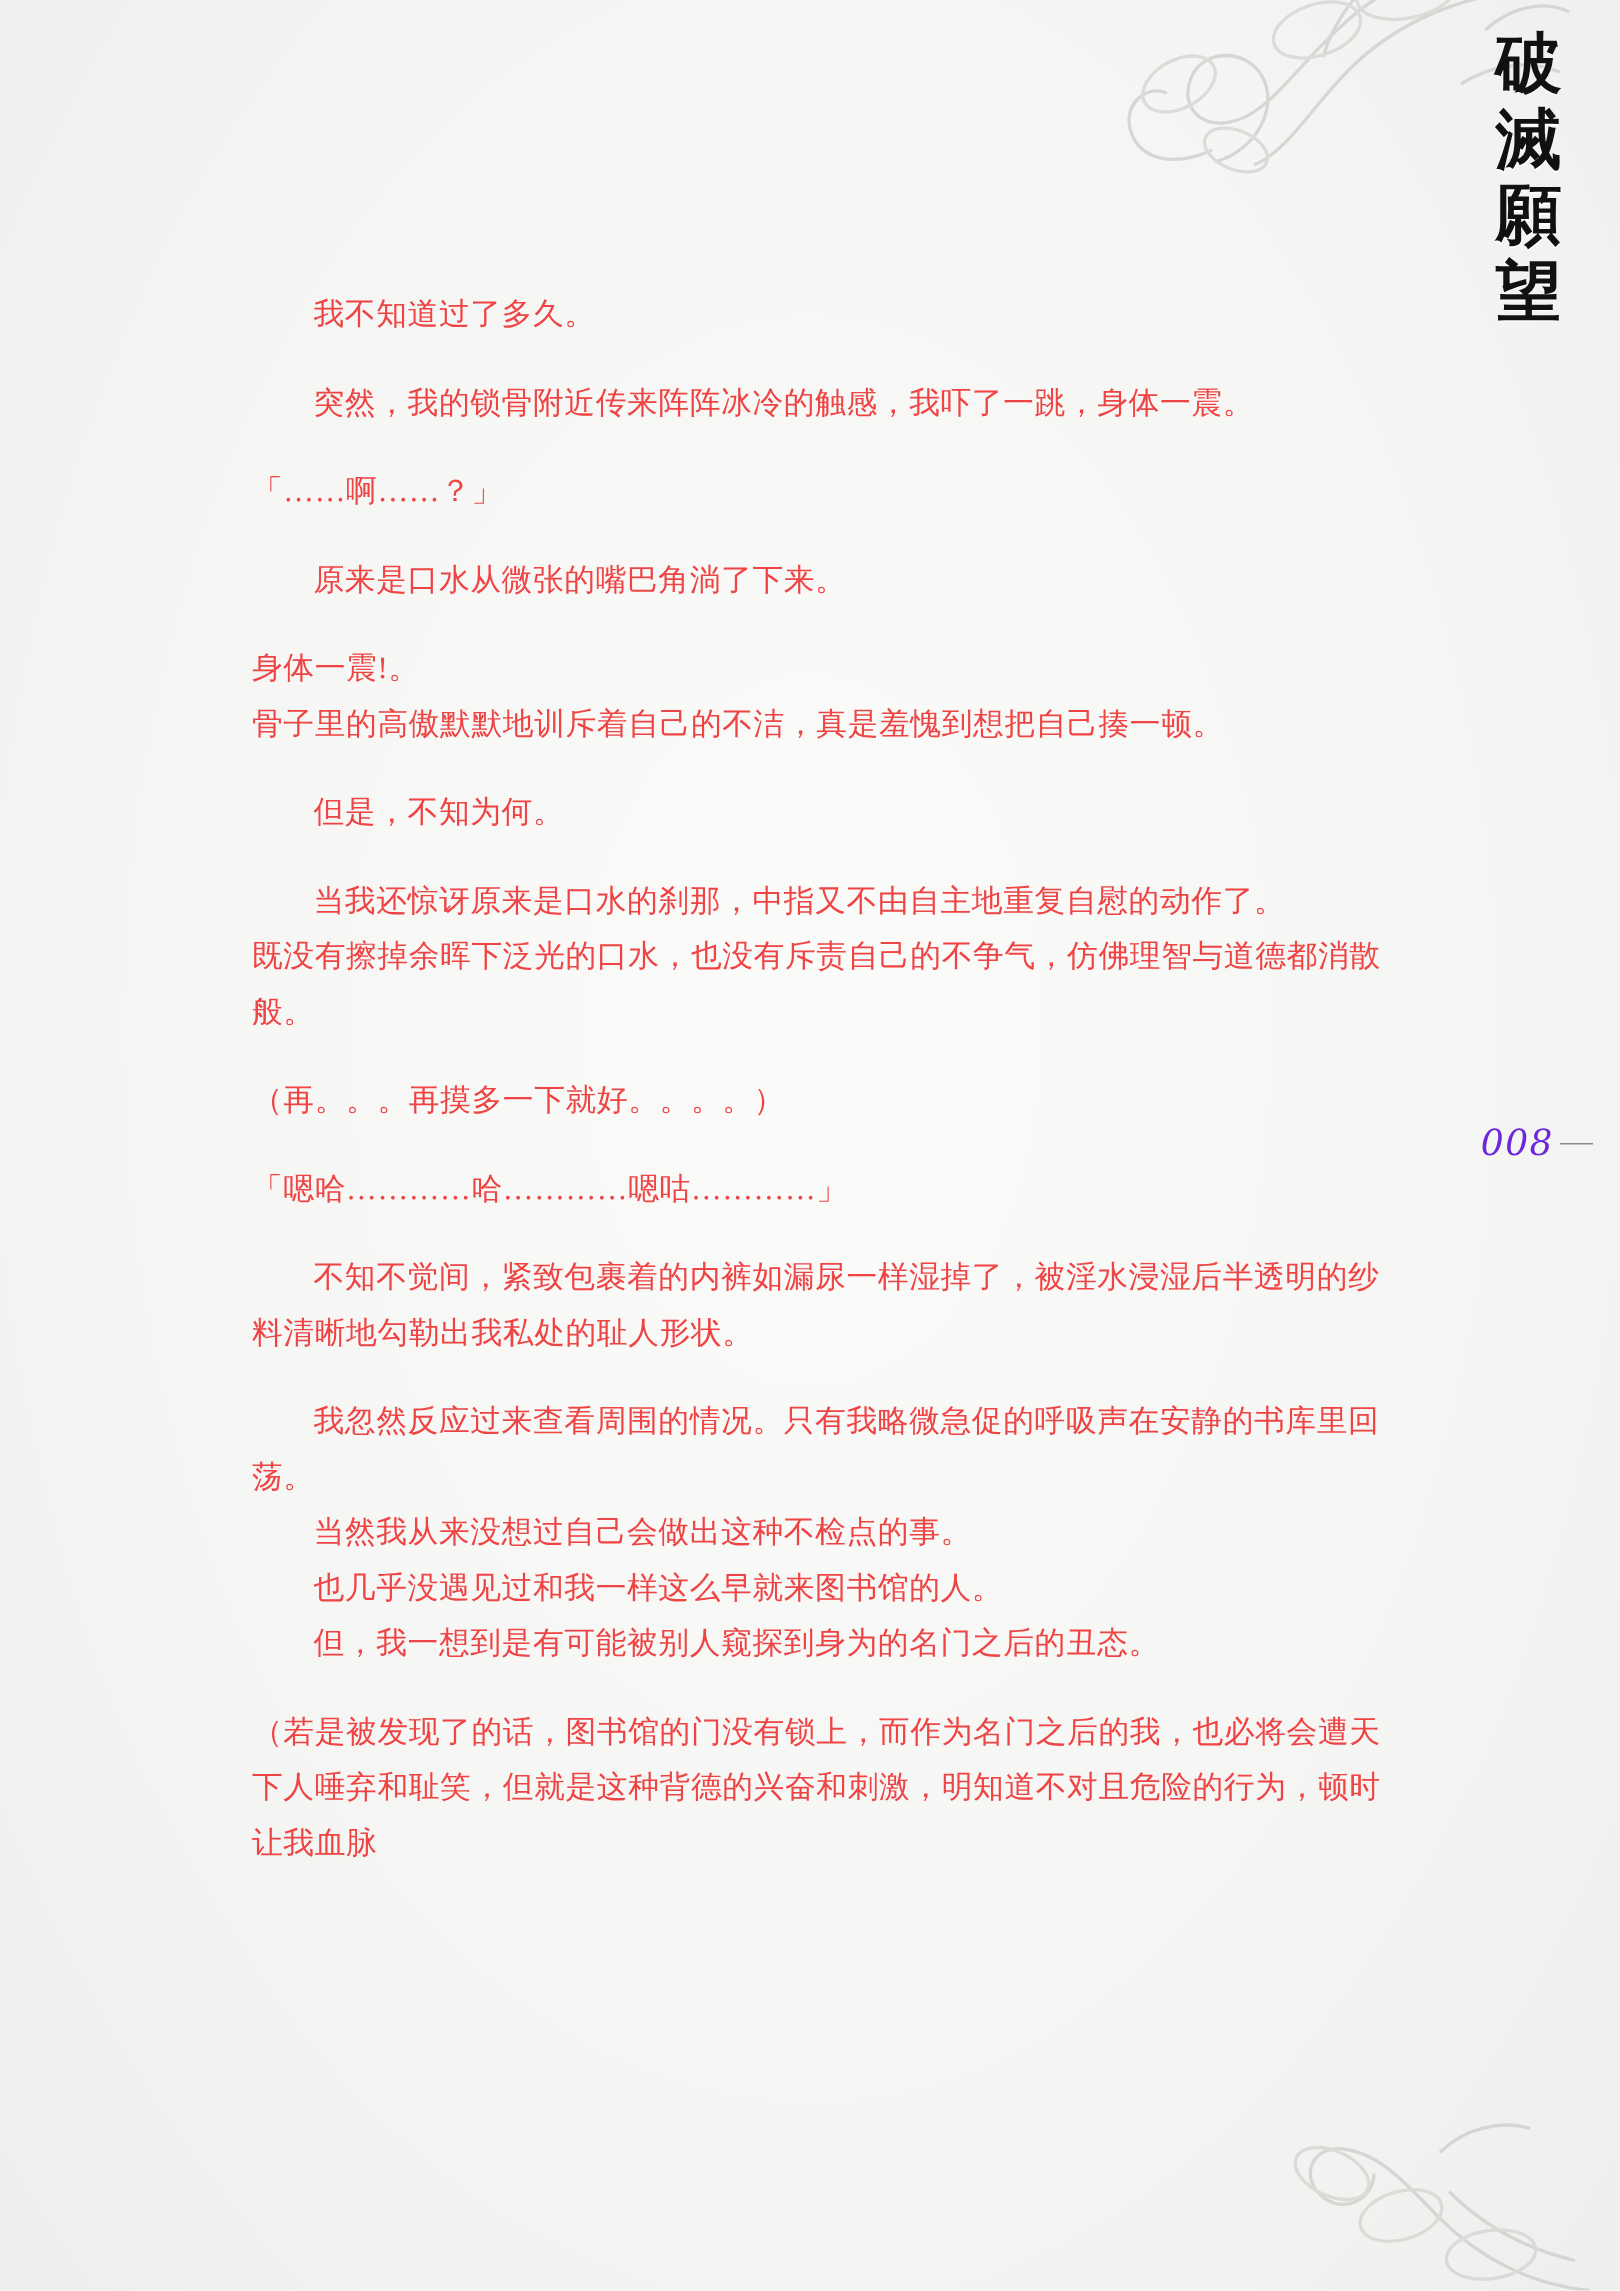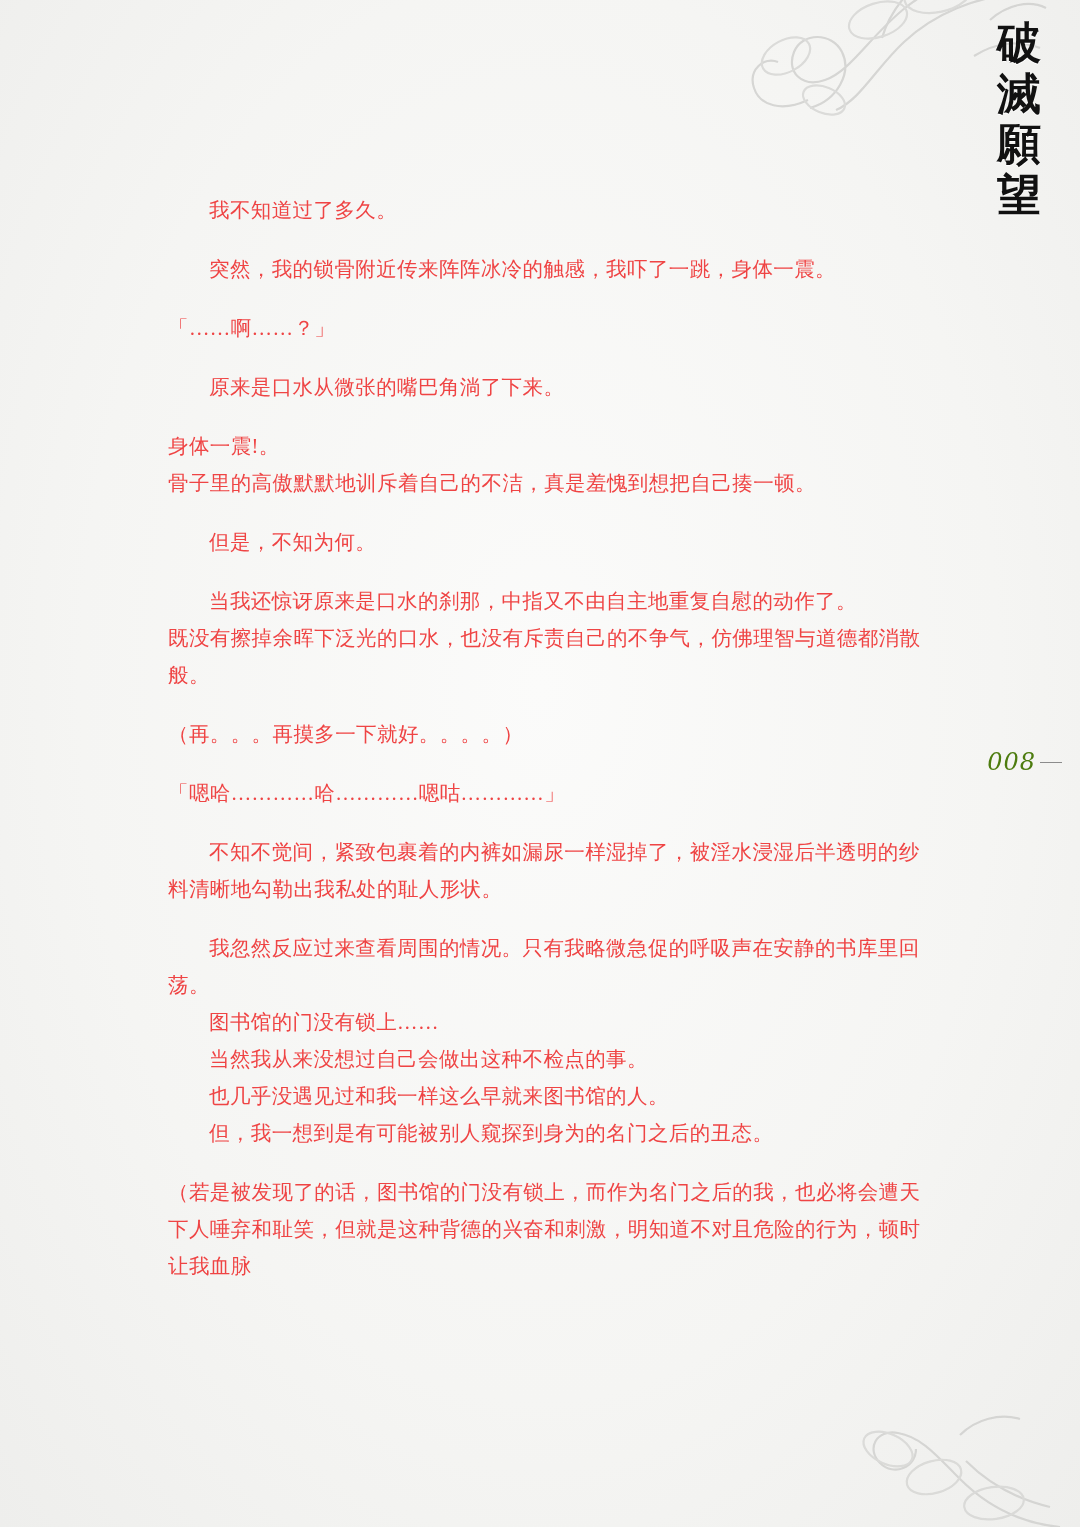--- a/index.html
+++ b/index.html
@@ -65,21 +65,21 @@
   }
 
   
   .folio {
     position: absolute;
     right: 44px;
     top: 748px;
     font-family: "DejaVu Serif", "Liberation Serif", serif;
     font-style: italic;
     font-size: 24px;
-    color: #4d7c0f;
+    color: #6d28d9;
     letter-spacing: 1px;
   }
   .folio-rule {
     position: absolute;
     right: 18px;
     top: 762px;
     width: 22px;
     height: 1px;
     background: #8c8c8c;
   }
@@ -170,20 +170,19 @@
     <p class="line indent">当我还惊讶原来是口水的刹那，中指又不由自主地重复自慰的动作了。</p>
     <p class="line">既没有擦掉余晖下泛光的口水，也没有斥责自己的不争气，仿佛理智与道德都消散般。</p>
   </div>
 
   <p class="para">（再。。。再摸多一下就好。。。。）</p>
   <p class="para">「嗯哈…………哈…………嗯咕…………」</p>
   <p class="para indent">不知不觉间，紧致包裹着的内裤如漏尿一样湿掉了，被淫水浸湿后半透明的纱料清晰地勾勒出我私处的耻人形状。</p>
 
   <div class="block">
     <p class="line indent">我忽然反应过来查看周围的情况。只有我略微急促的呼吸声在安静的书库里回荡。</p>
-    <p class="line indent">图书馆的门没有锁上……</p>
     <p class="line indent">当然我从来没想过自己会做出这种不检点的事。</p>
     <p class="line indent">也几乎没遇见过和我一样这么早就来图书馆的人。</p>
     <p class="line indent">但，我一想到是有可能被别人窥探到身为的名门之后的丑态。</p>
   </div>
 
   <p class="para">（若是被发现了的话，图书馆的门没有锁上，而作为名门之后的我，也必将会遭天下人唾弃和耻笑，但就是这种背德的兴奋和刺激，明知道不对且危险的行为，顿时让我血脉</p>
 </div>
 
 </body></html>

